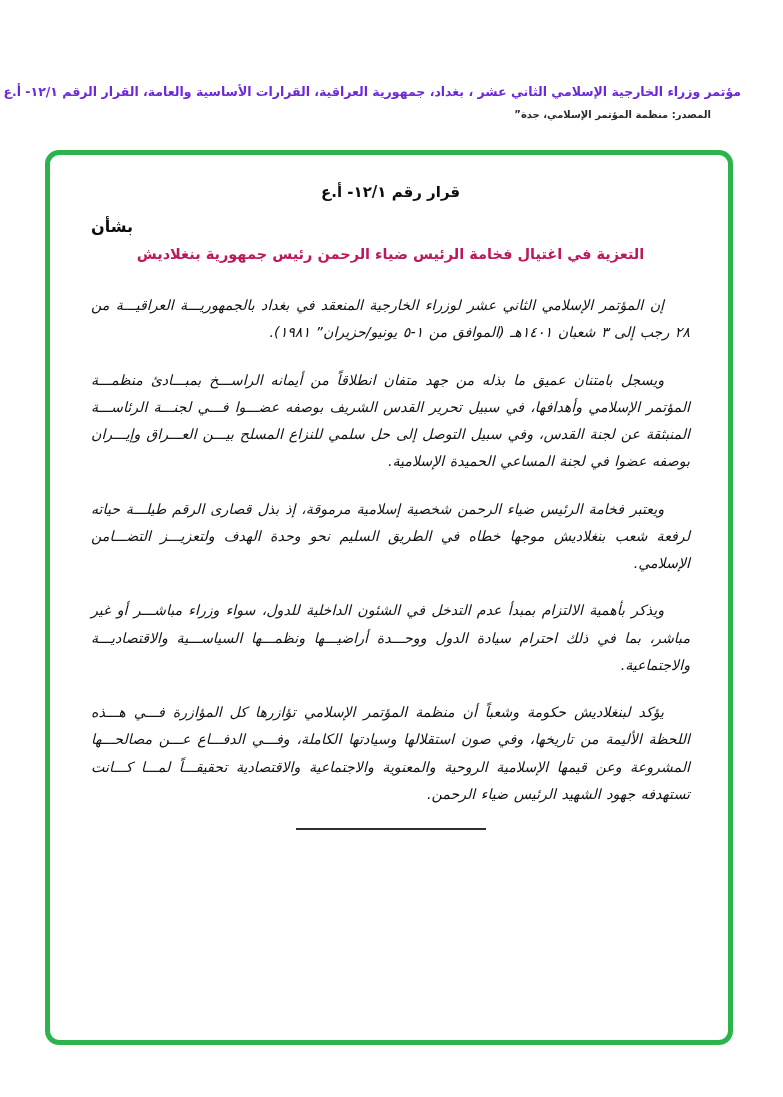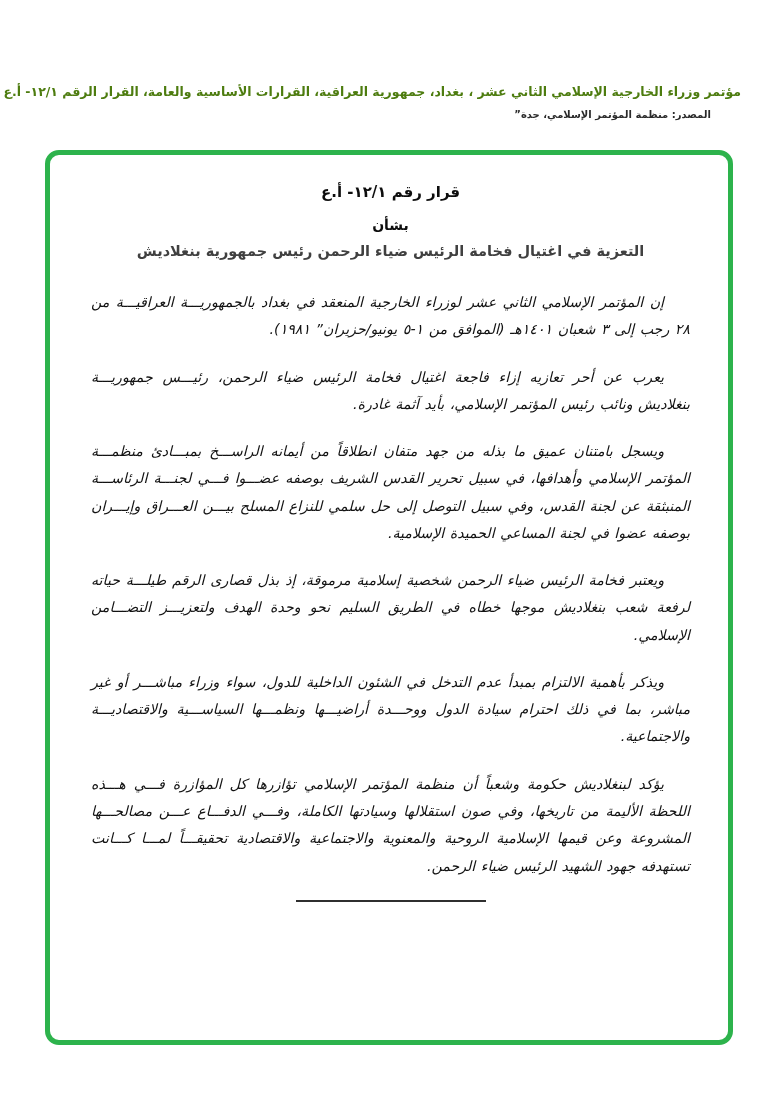--- a/index.html
+++ b/index.html
@@ -18,21 +18,21 @@
   }
   .top-header {
     position: absolute;
     top: 84px;
     left: 40px;
     right: 42px;
     direction: rtl;
     text-align: center;
     font-size: 12.5px;
     font-weight: bold;
-    color: #4d7c0f;
+    color: #6d28d9;
     letter-spacing: 0;
     white-space: nowrap;
   }
   .source-line {
     position: absolute;
     top: 109px;
     right: 72px;
     direction: rtl;
     text-align: left;
     font-size: 10px;
@@ -62,32 +62,32 @@
     color: #101010;
   }
   .decree-title {
     text-align: center;
     font-size: 15px;
     font-weight: bold;
     margin: 0 0 16px 0;
     color: #0d0d0d;
   }
   .subject-label {
-    text-align: center;
-    font-size: 14px;
+    text-align: left;
+    font-size: 16px;
     font-weight: bold;
     margin: 0 0 10px 0;
     color: #0d0d0d;
   }
   .subject-line {
     text-align: center;
     font-size: 14.5px;
     font-weight: bold;
     margin: 0 0 30px 0;
-    color: #404040;
+    color: #be185d;
   }
   .body-paragraph {
     direction: rtl;
     text-align: justify;
     text-align-last: right;
     font-size: 14.2px;
     line-height: 1.92;
     margin: 0 0 20px 0;
     text-indent: 26px;
     color: #121212;
@@ -114,21 +114,20 @@
     <div class="doc-inner">
 
       <div class="decree-title">قرار رقم ١٢/١- أ.ع</div>
 
       <div class="subject-label">بشأن</div>
 
       <div class="subject-line">التعزية في اغتيال فخامة الرئيس ضياء الرحمن رئيس جمهورية بنغلاديش</div>
 
       <p class="body-paragraph">إن المؤتمر الإسلامي الثاني عشر لوزراء الخارجية المنعقد في بغداد بالجمهوريـــة العراقيـــة من ٢٨ رجب إلى ٣ شعبان ١٤٠١هـ (الموافق من ١-٥ يونيو/حزيران” ١٩٨١).</p>
 
-      <p class="body-paragraph">يعرب عن أحر تعازيه إزاء فاجعة اغتيال فخامة الرئيس ضياء الرحمن، رئيـــس جمهوريـــة بنغلاديش ونائب رئيس المؤتمر الإسلامي، بأيد آثمة غادرة.</p>
 
 
       <p class="body-paragraph">ويسجل بامتنان عميق ما بذله من جهد متفان انطلاقاً من أيمانه الراســـخ بمبـــادئ منظمـــة المؤتمر الإسلامي وأهدافها، في سبيل تحرير القدس الشريف بوصفه عضـــوا فـــي لجنـــة الرئاســـة المنبثقة عن لجنة القدس، وفي سبيل التوصل إلى حل سلمي للنزاع المسلح بيـــن العـــراق وإيـــران بوصفه عضوا في لجنة المساعي الحميدة الإسلامية.</p>
 
       <p class="body-paragraph">ويعتبر فخامة الرئيس ضياء الرحمن شخصية إسلامية مرموقة، إذ بذل قصارى الرقم طيلـــة حياته لرفعة شعب بنغلاديش موجها خطاه في الطريق السليم نحو وحدة الهدف ولتعزيـــز التضـــامن الإسلامي.</p>
 
       <p class="body-paragraph">ويذكر بأهمية الالتزام بمبدأ عدم التدخل في الشئون الداخلية للدول، سواء وزراء مباشـــر أو غير مباشر، بما في ذلك احترام سيادة الدول ووحـــدة أراضيـــها ونظمـــها السياســـية والاقتصاديـــة والاجتماعية.</p>
 
       <p class="body-paragraph">يؤكد لبنغلاديش حكومة وشعباً أن منظمة المؤتمر الإسلامي تؤازرها كل المؤازرة فـــي هـــذه اللحظة الأليمة من تاريخها، وفي صون استقلالها وسيادتها الكاملة، وفـــي الدفـــاع عـــن مصالحـــها المشروعة وعن قيمها الإسلامية الروحية والمعنوية والاجتماعية والاقتصادية تحقيقـــاً لمـــا كـــانت تستهدفه جهود الشهيد الرئيس ضياء الرحمن.</p>
 

